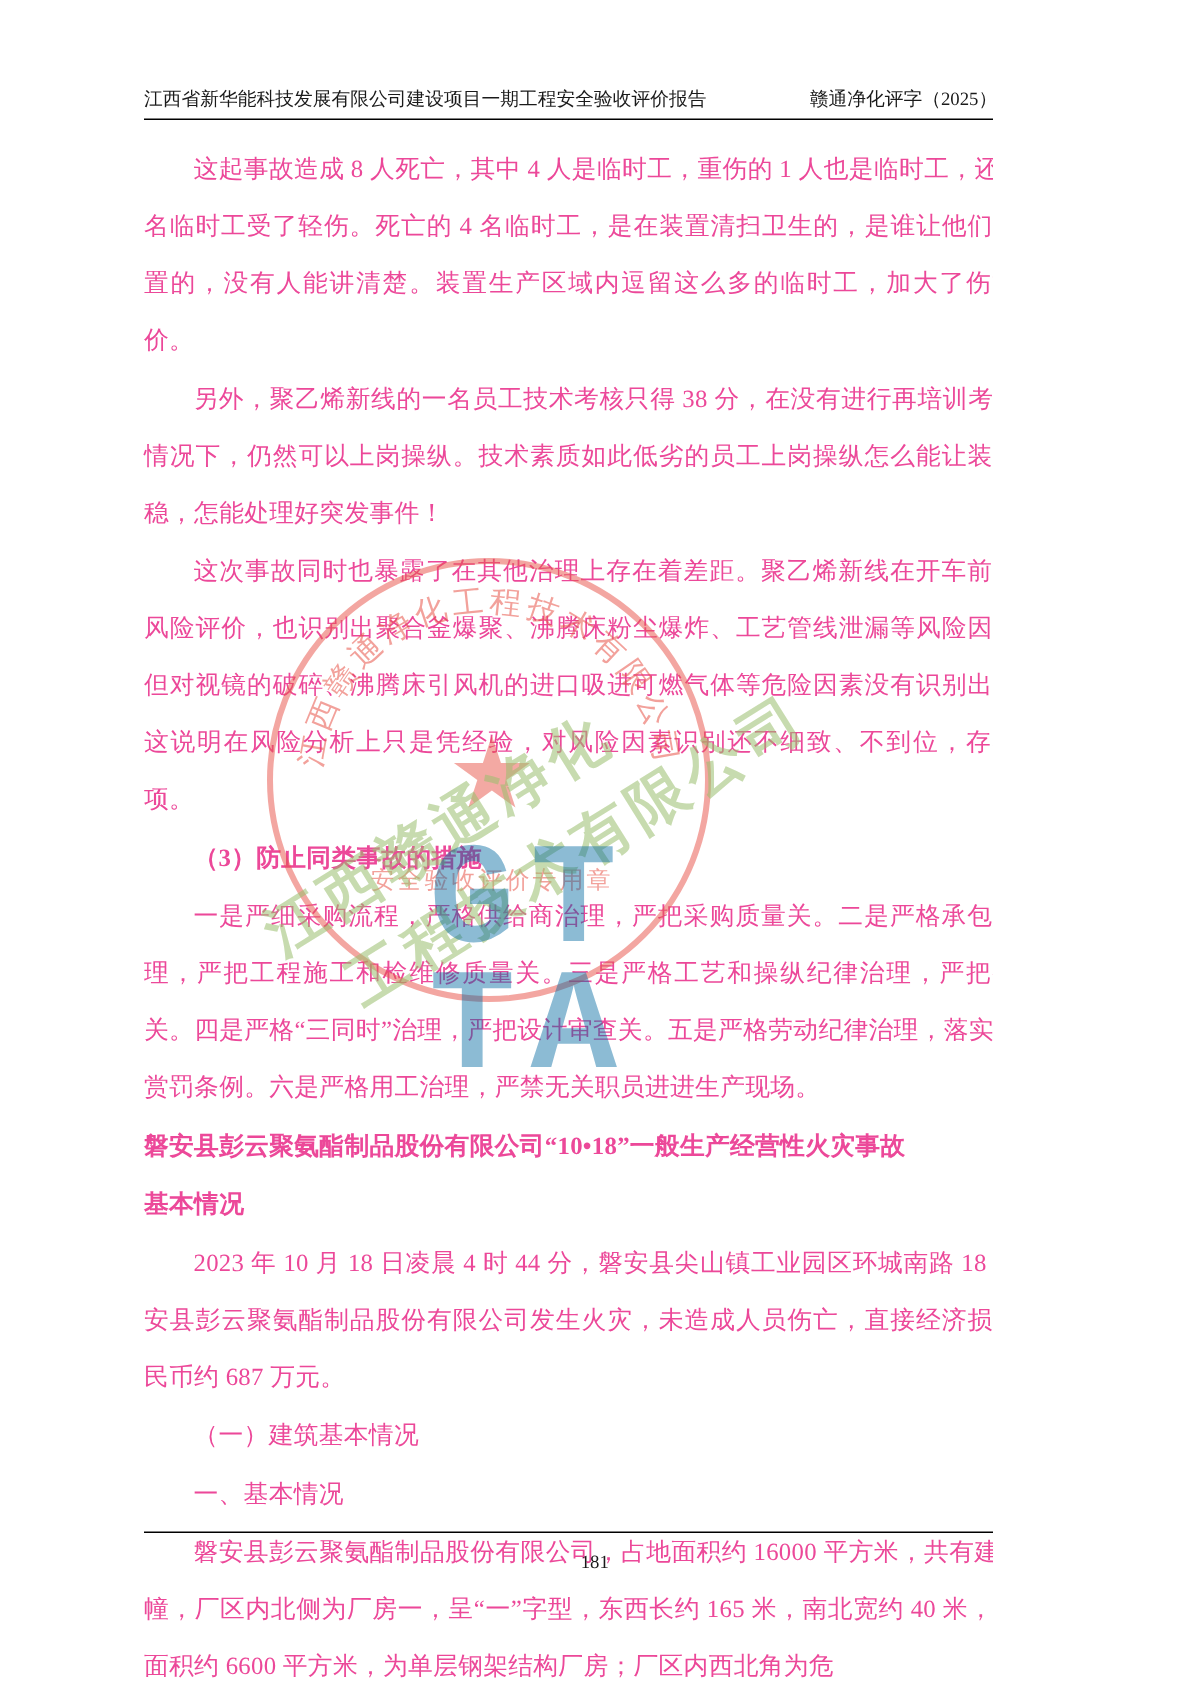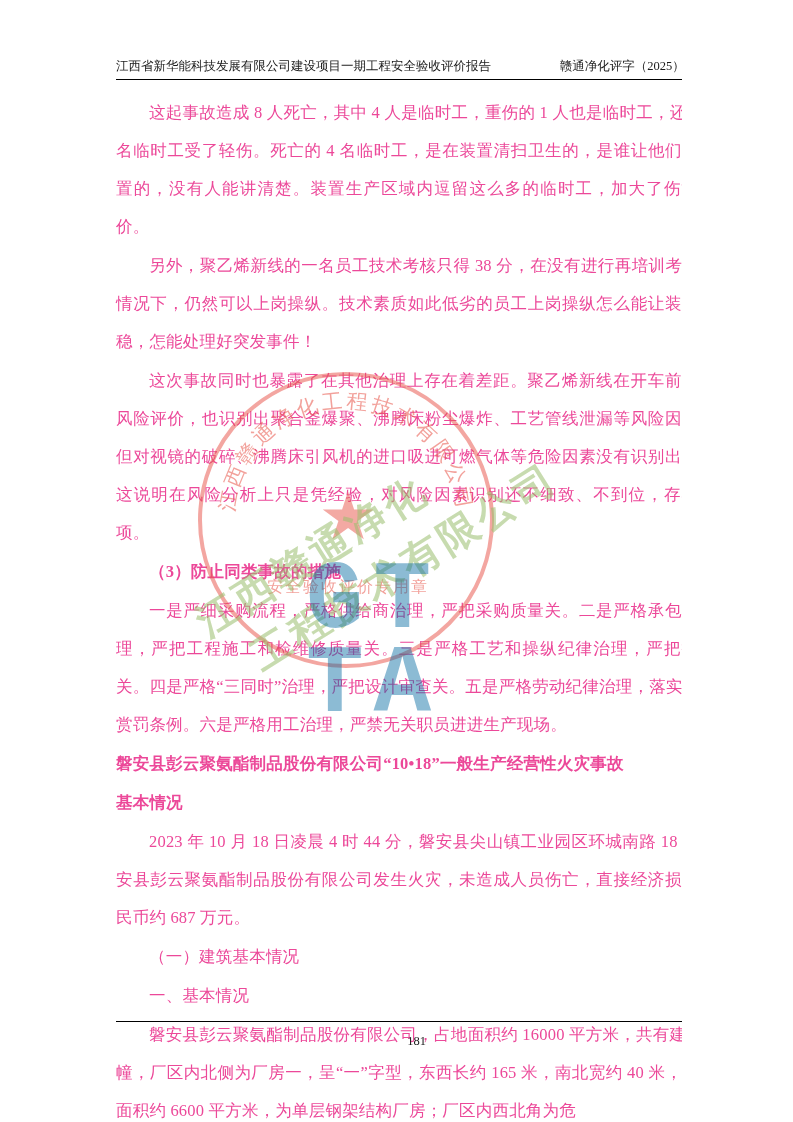--- a/index.html
+++ b/index.html
@@ -7,21 +7,20 @@
     padding: 0;
     background: #ffffff;
   }
   .page {
     position: relative;
     width: 662px;
     height: 1122px;
     background: #ffffff;
     overflow: hidden;
     font-family: "Liberation Serif", "DejaVu Serif", serif;
-    margin-left: 20px;
   }
   .page-inner {
     position: absolute;
     left: 96px;
     top: 58px;
     width: 600px;
   }
   
   .doc-header {
     display: flex;

